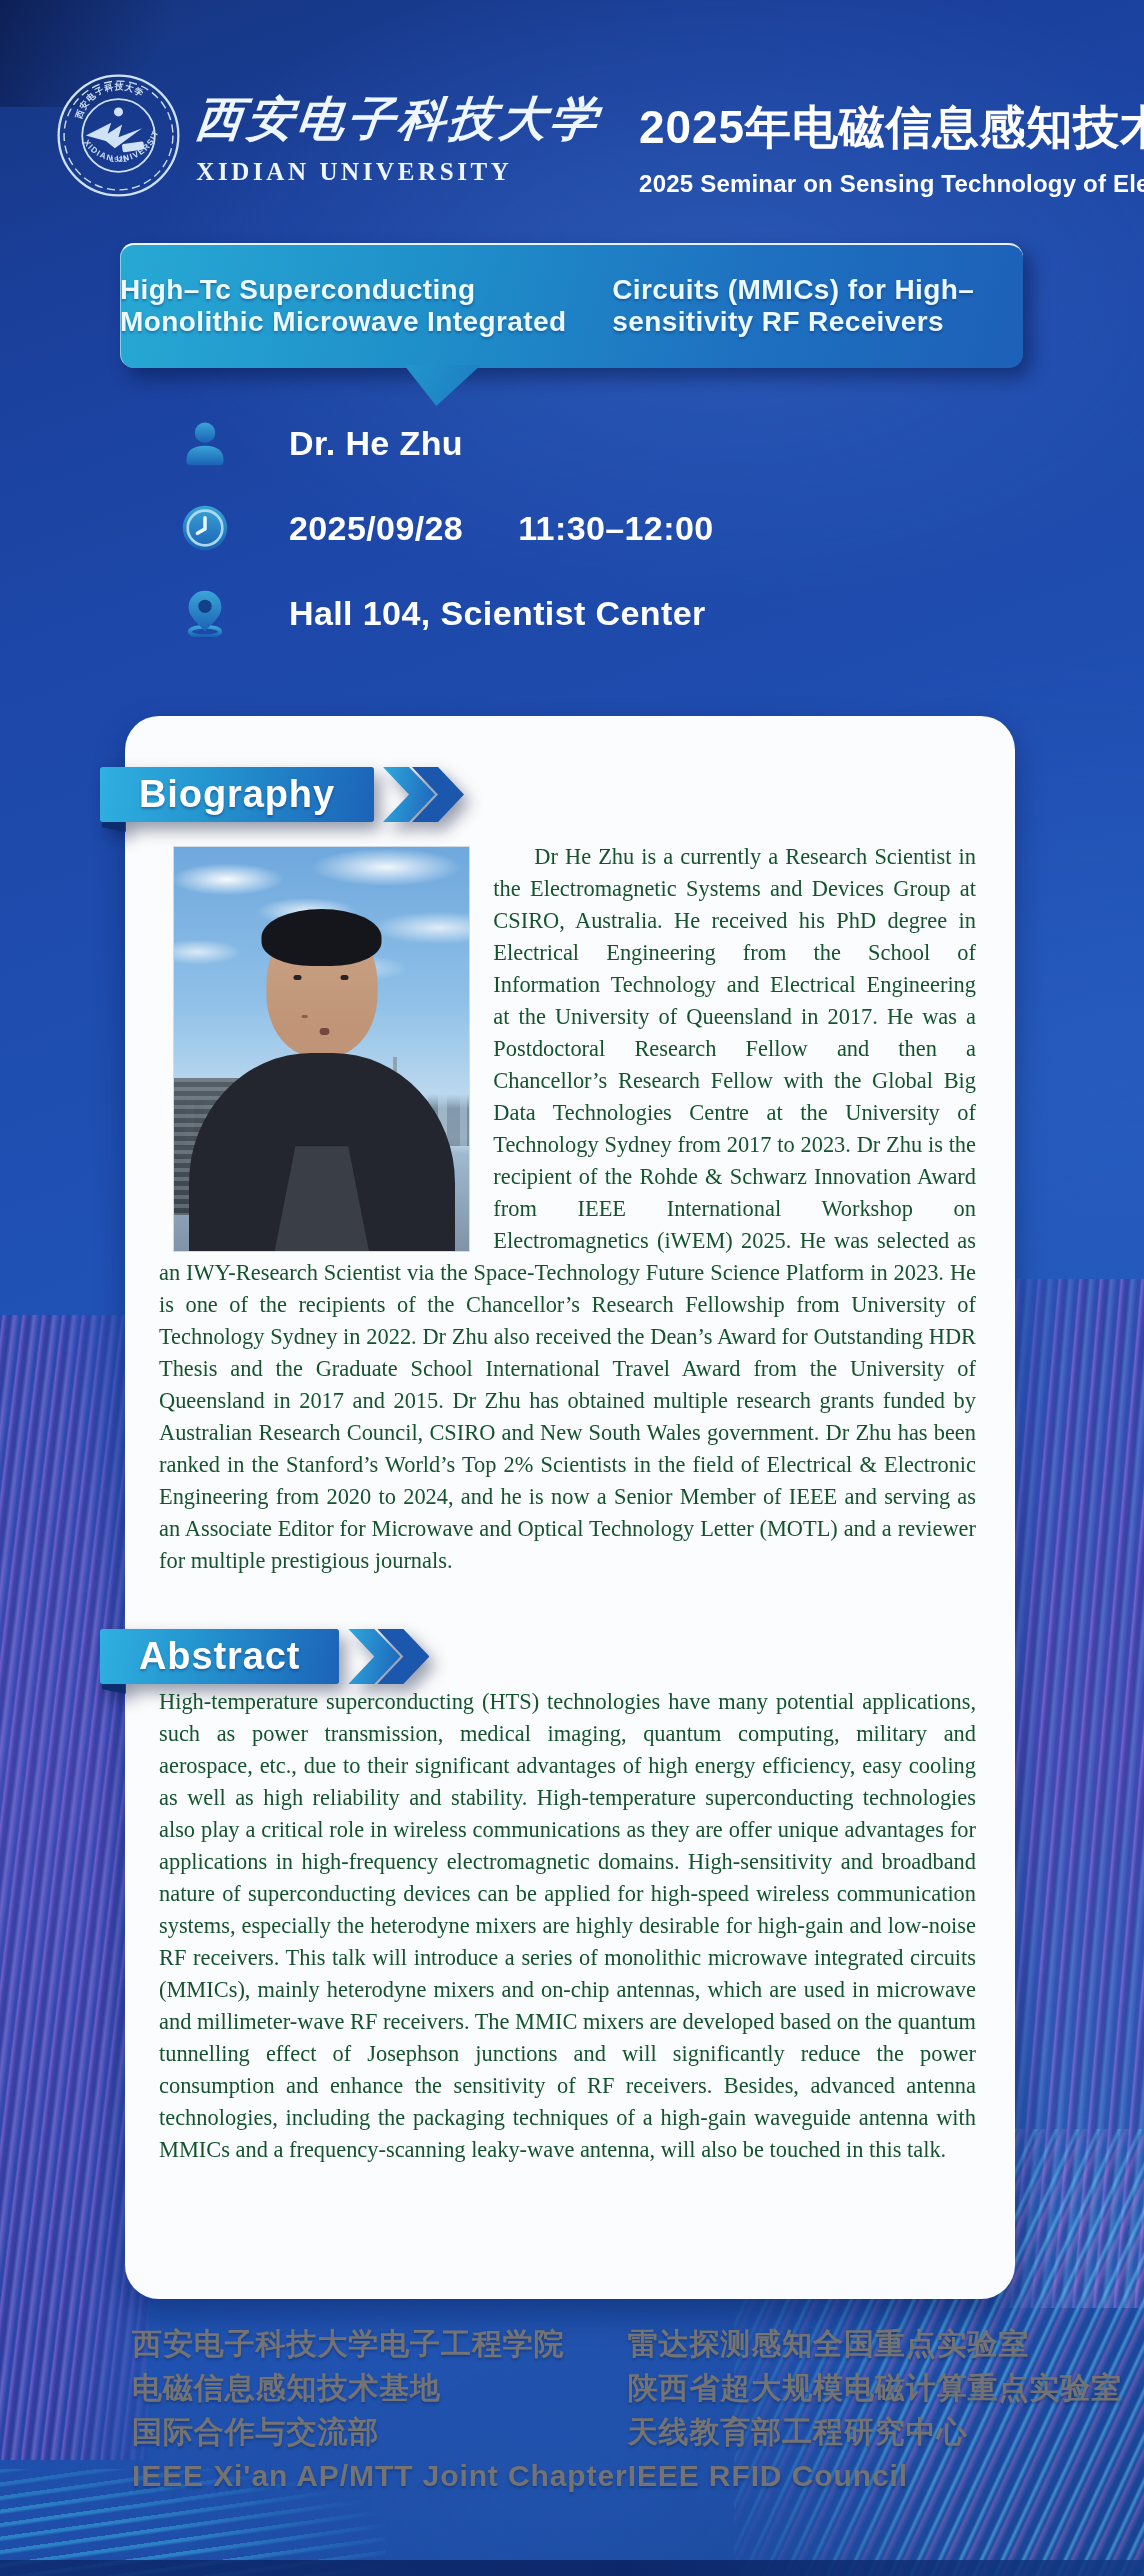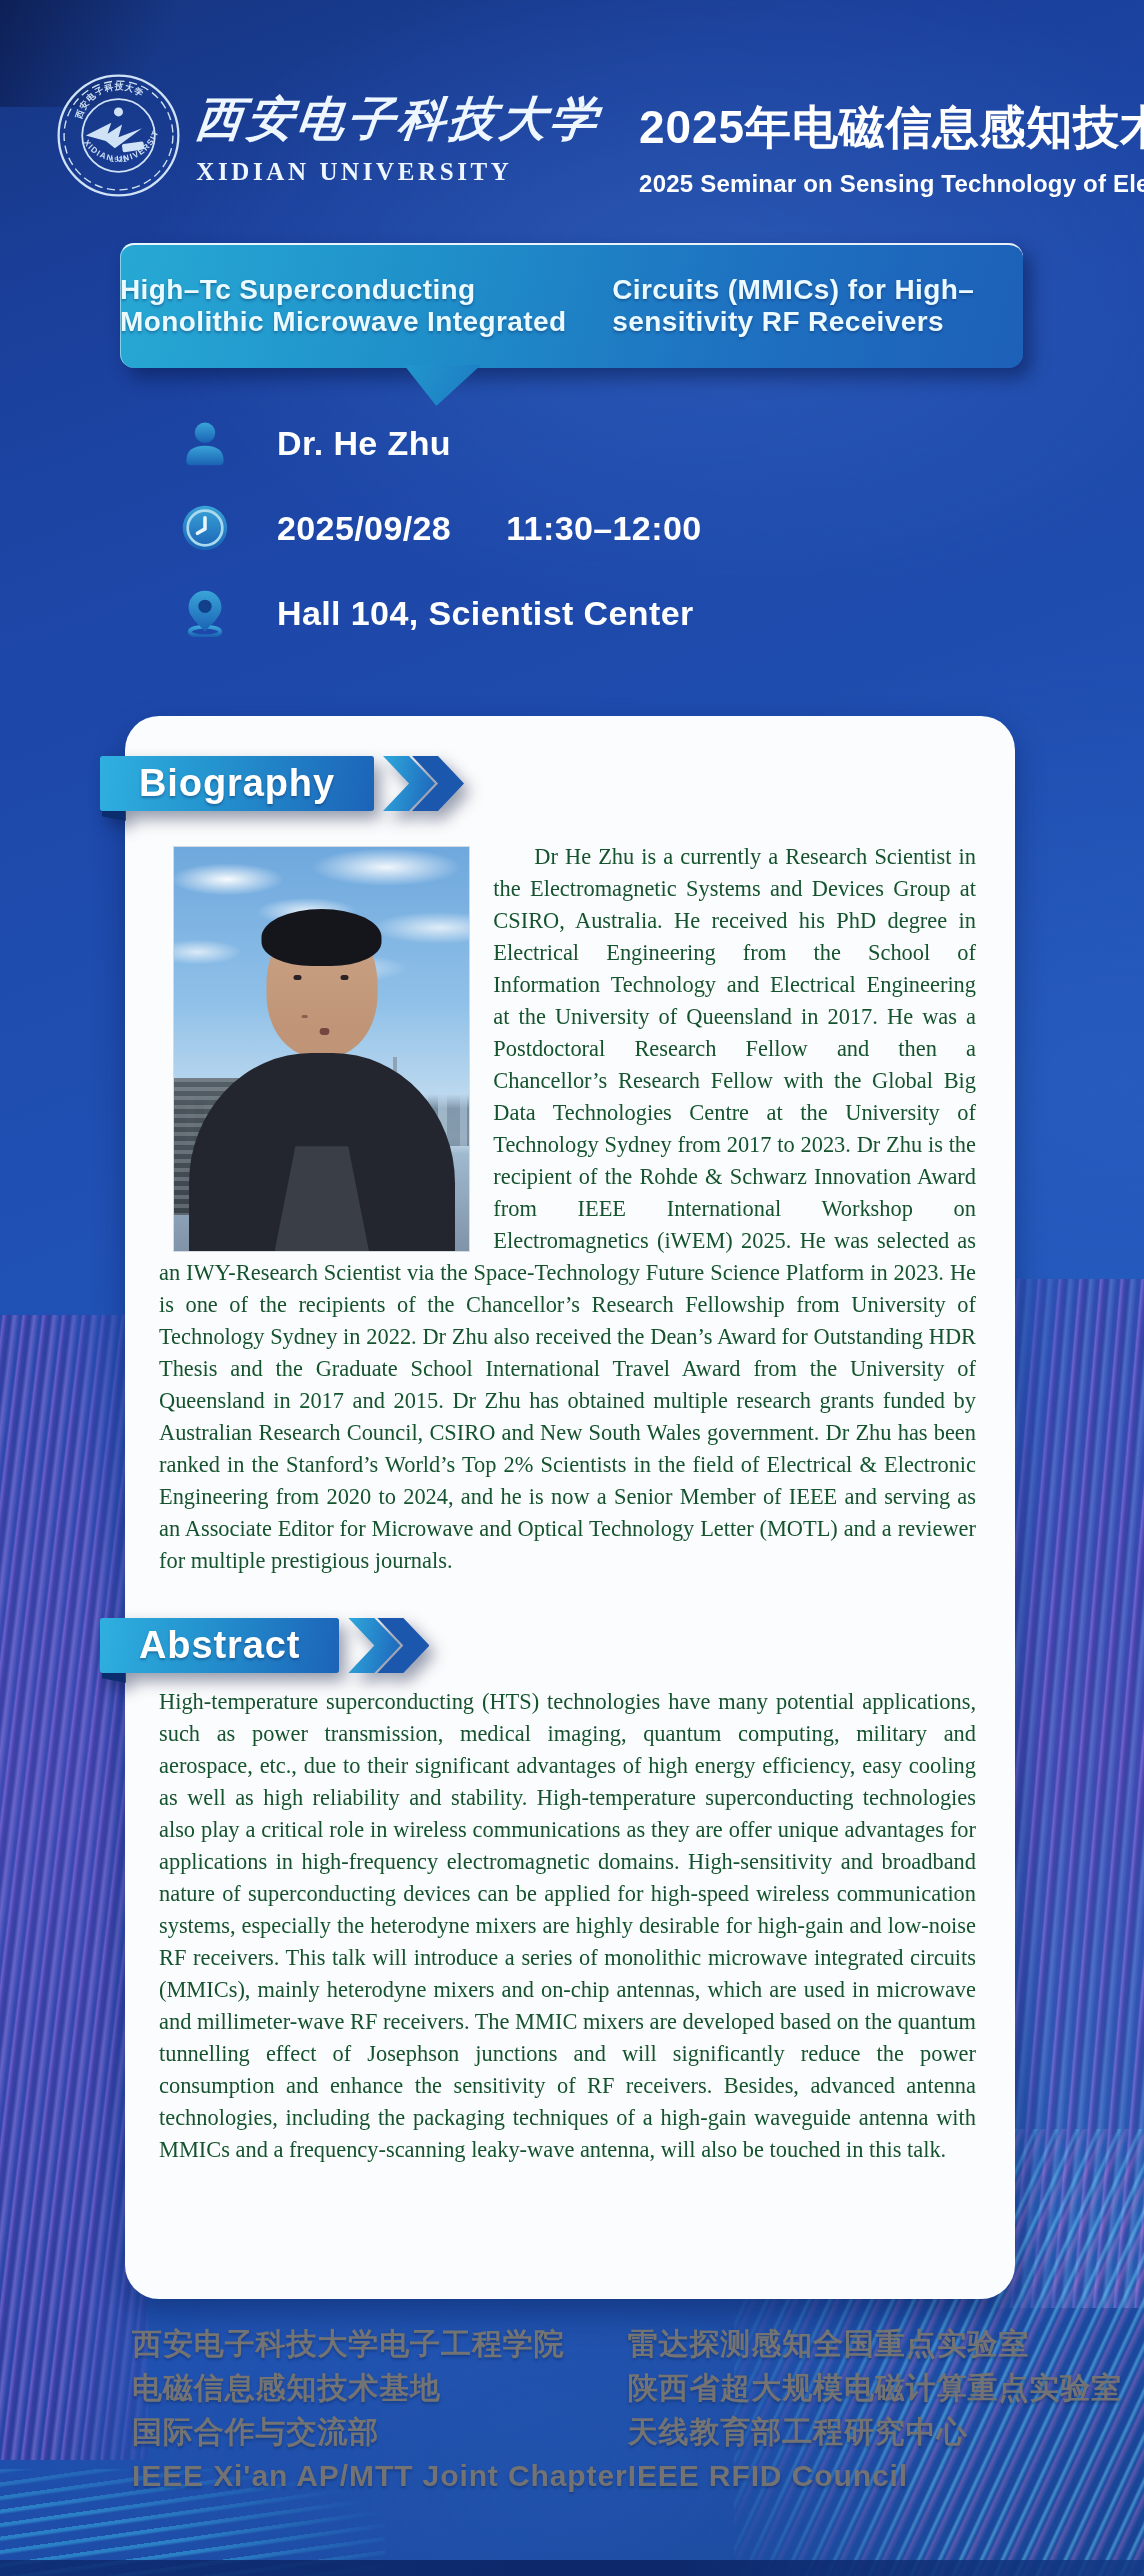--- a/index.html
+++ b/index.html
@@ -61,30 +61,30 @@
   .bubble-line{color:#eafaff;font-size:28px;font-weight:700;letter-spacing:0.4px;text-shadow:0 1.8px 2.7px rgba(10,30,80,.35);}
   .bubble-tail{position:absolute;left:404px;top:365px;width:77px;height:41px;
     background:linear-gradient(120deg,#2196cc,#1d7ac2);
     clip-path:polygon(0 0,100% 0,42% 100%);
     filter:drop-shadow(5.4px 7.2px 8px rgba(5,15,60,.4));}
 
   
   .info{position:absolute;left:181px;top:419px;}
   .info-row{display:flex;align-items:center;margin-bottom:37px;}
   .info-icon{width:48px;height:48px;flex:0 0 auto;}
-  .info-text{color:#fff;font-size:34px;font-weight:700;margin-left:48px;letter-spacing:0.4px;white-space:nowrap;}
+  .info-text{color:#fff;font-size:34px;font-weight:700;margin-left:60px;letter-spacing:0.4px;white-space:nowrap;}
   .info-text .gap{display:inline-block;width:55px;}
 
   
   .card{position:absolute;left:125px;top:716px;width:890px;height:1583px;background:#fbfcfd;
     border-radius:34px;box-shadow:0 14.3px 30px rgba(5,20,70,.38);}
 
   
   .ribbon{position:absolute;left:-25px;display:flex;align-items:stretch;height:55px;
-    filter:drop-shadow(6.3px 8px 8px rgba(6,18,60,.42));}
+    filter:drop-shadow(6.3px 8px 8px rgba(6,18,60,.42));margin-top:11px;}
   .ribbon-bio{top:40px;}
   .ribbon-abs{top:902px;}
   .ribbon-body{padding:0 39px;display:flex;align-items:center;border-radius:2.7px;
     background:linear-gradient(100deg,#2fb0e0 0%,#2494cf 40%,#1c63b8 100%);}
   .ribbon-body span{color:#fff;font-size:38px;font-weight:700;letter-spacing:0.9px;
     text-shadow:0 1.8px 2.7px rgba(10,30,80,.35);}
   .chev{width:52px;clip-path:polygon(0 0,50% 0,100% 50%,50% 100%,0 100%,50% 50%);}
   .chev-a{margin-left:9px;background:linear-gradient(100deg,#2fa9dc,#1d64ba);}
   .chev-b{margin-left:-23px;background:#1c57ae;}
   .ribbon-fold{position:absolute;left:1.8px;bottom:-9.8px;width:24px;height:11.6px;background:#0b2d6e;

